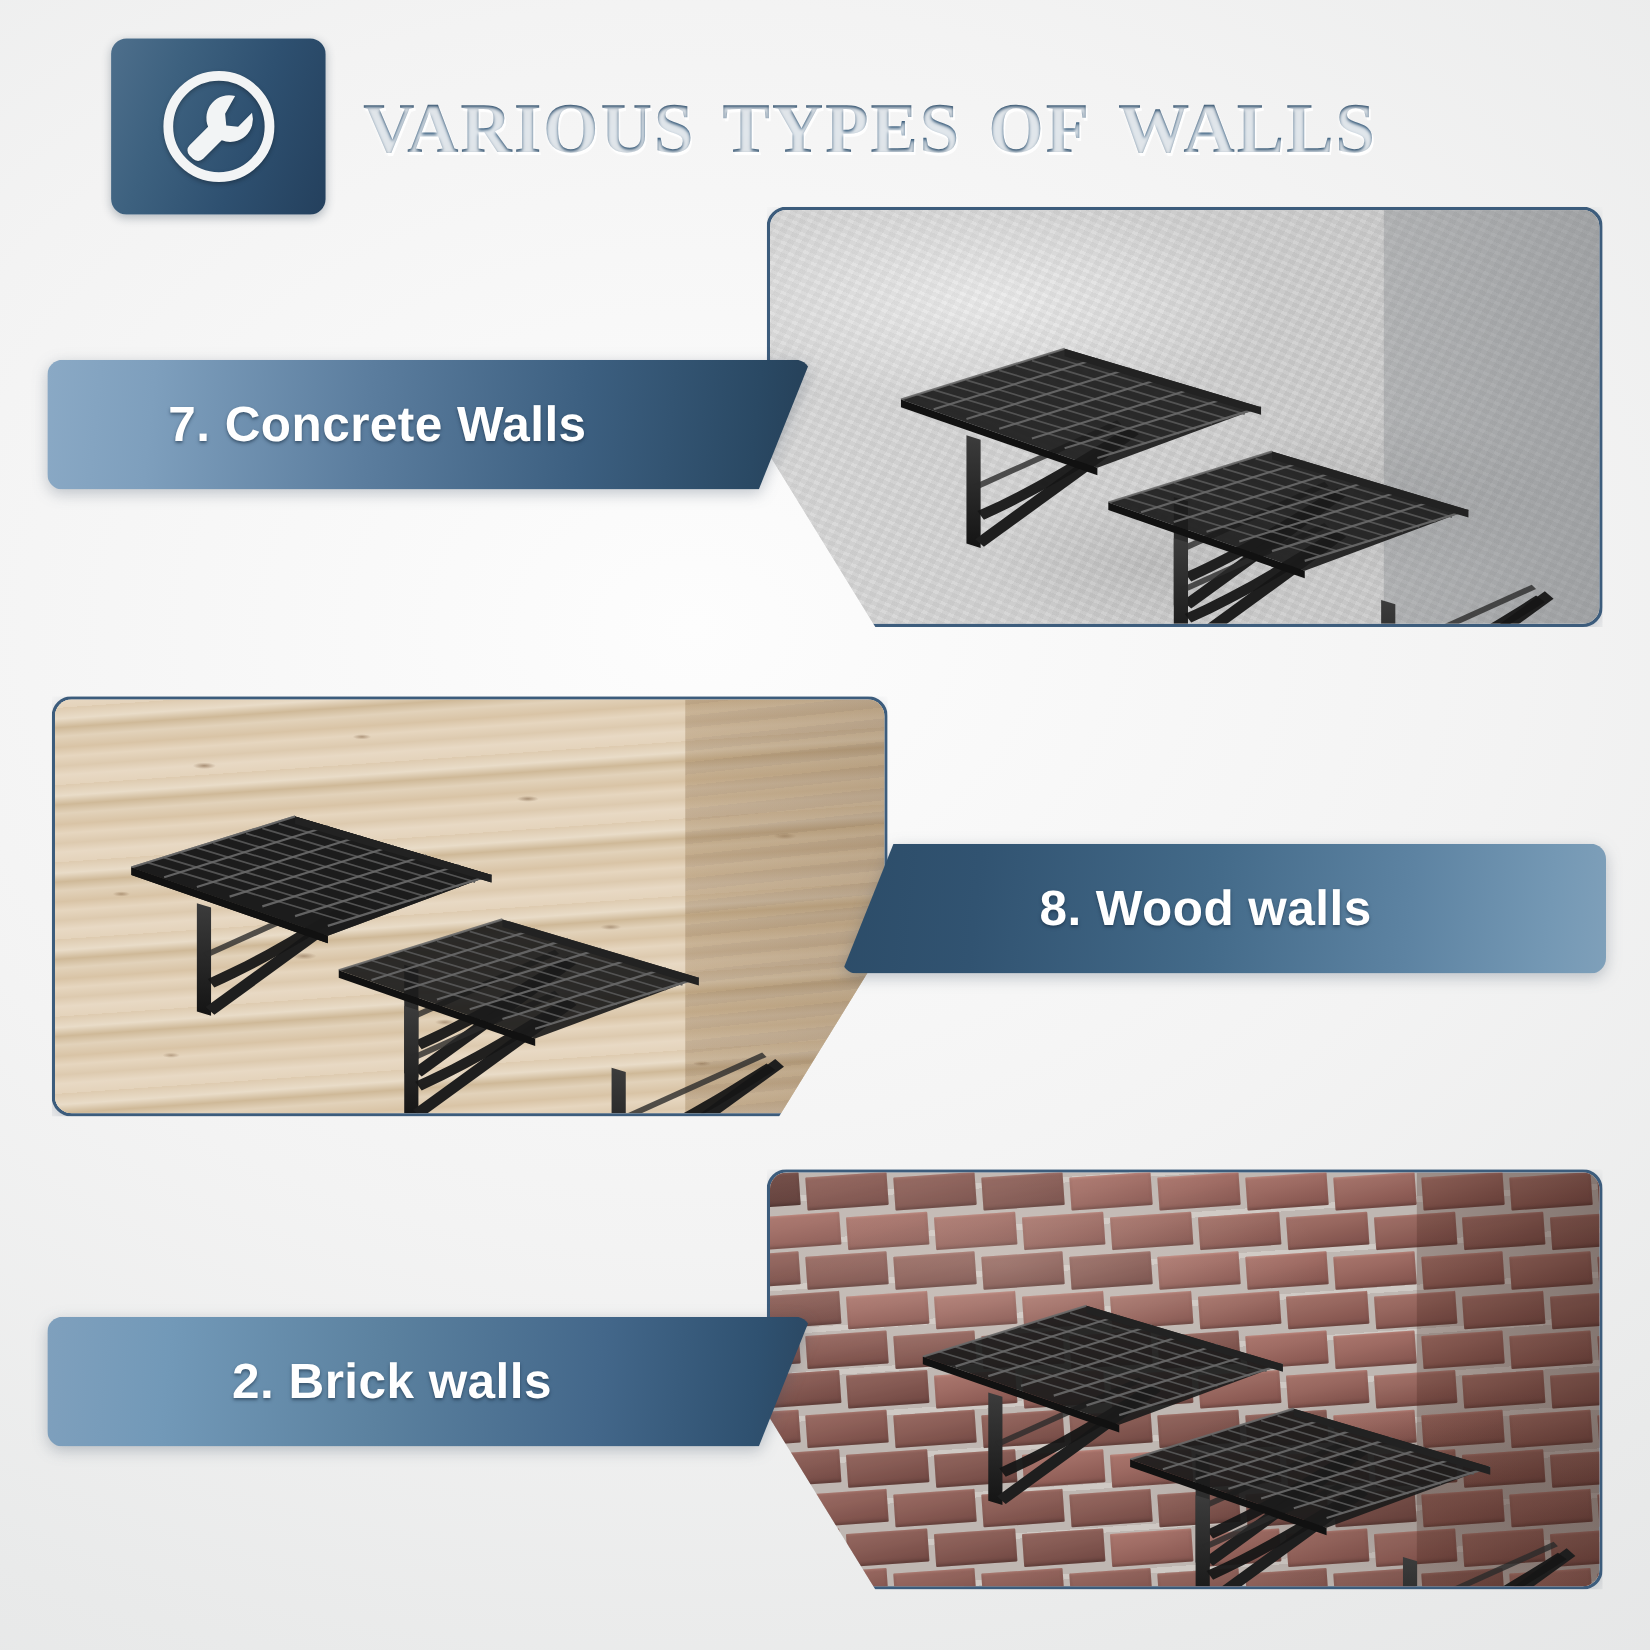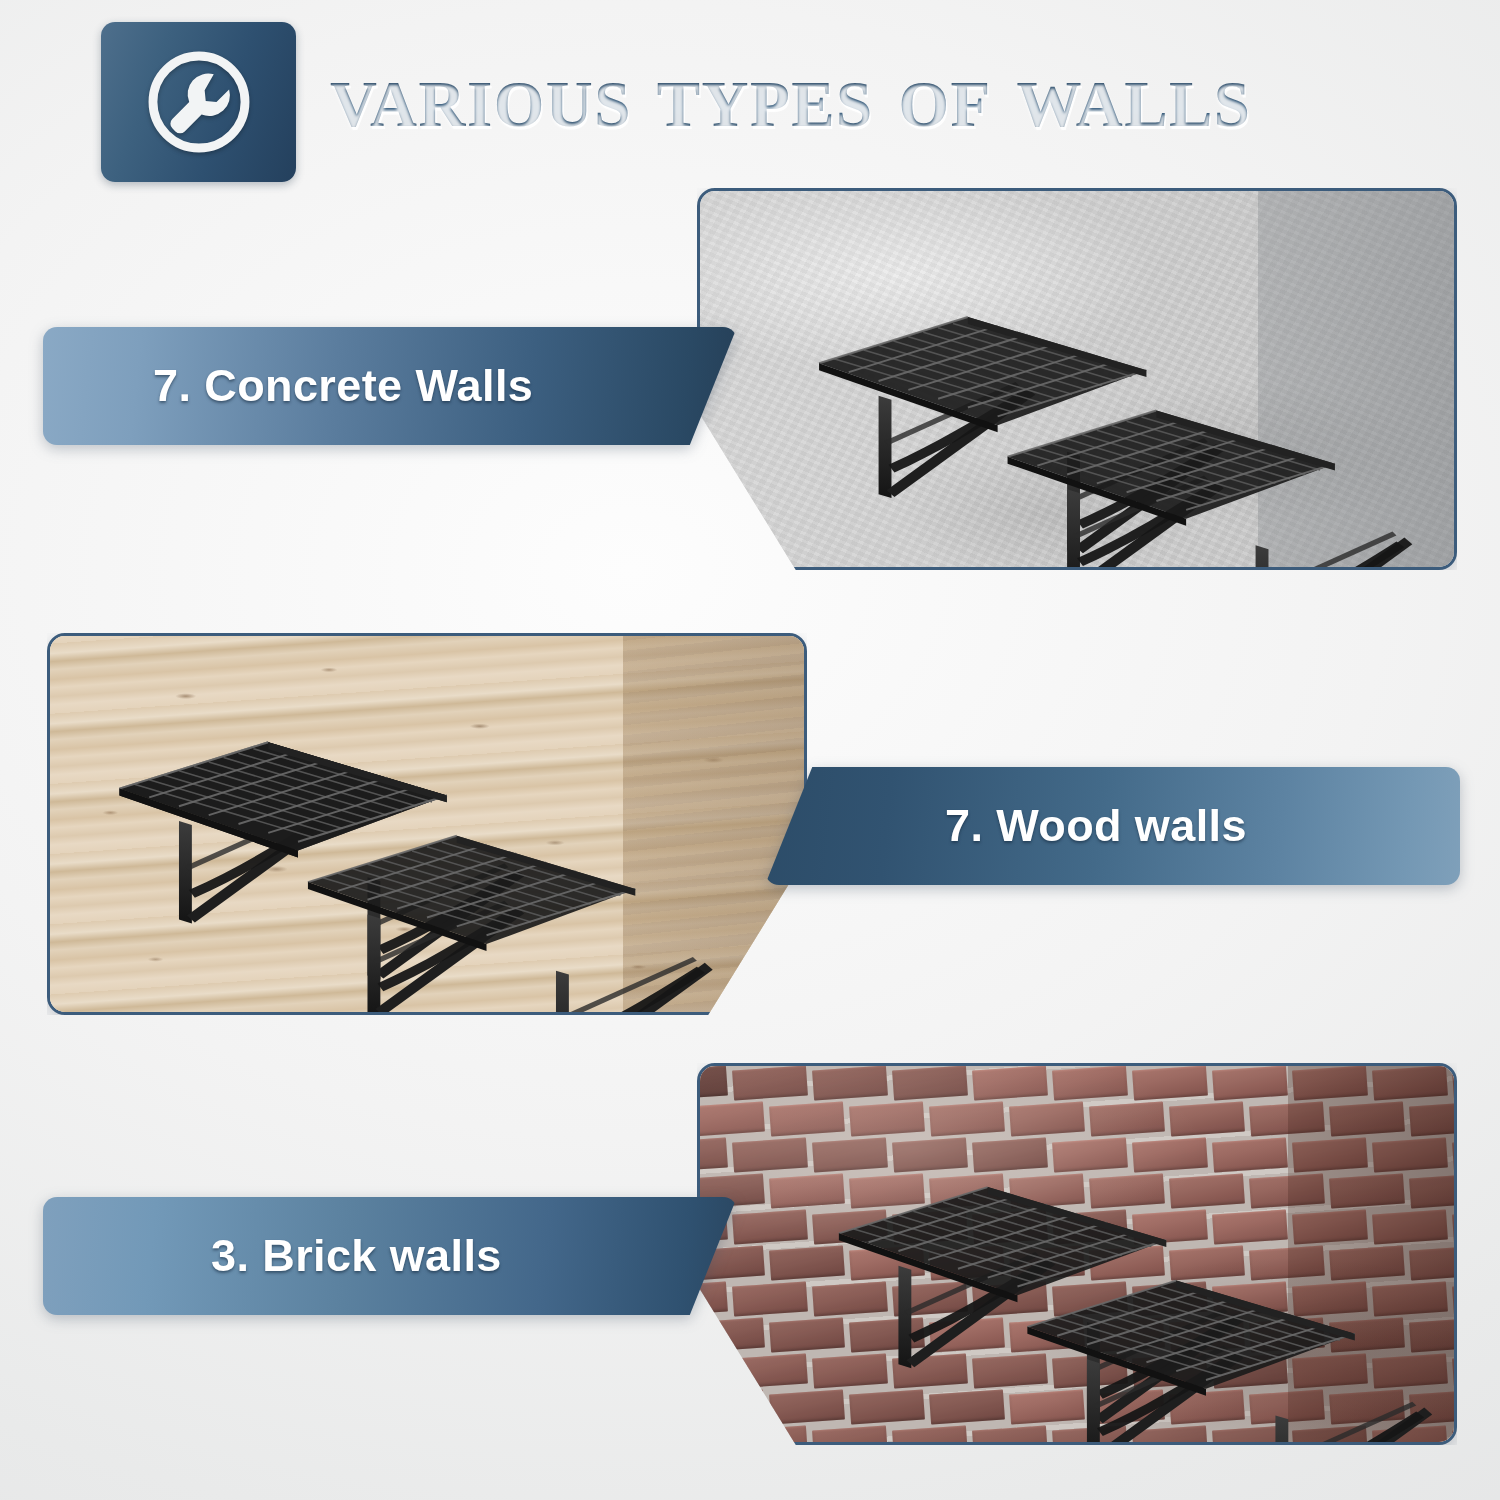--- a/index.html
+++ b/index.html
@@ -5,21 +5,21 @@
   * { margin:0; padding:0; box-sizing:border-box; }
   html,body { width:1500px; height:1500px; }
   body {
     font-family:"Liberation Sans", sans-serif;
     background:
       radial-gradient(ellipse 120% 90% at 42% 38%, #fdfdfd 0%, #f3f3f3 42%, #e9eaea 72%, #e2e3e4 100%);
     position:relative; overflow:hidden;
   }
 
   
-  .header { position:absolute; left:0; top:0; width:1500px; height:200px; }
+  .header { position:absolute; left:0; top:13px; width:1500px; height:200px; }
 
   .logo-badge {
     position:absolute; left:101px; top:22px; width:195px; height:160px;
     border-radius:14px;
     background:linear-gradient(110deg,#4e6f8c 0%,#3d617f 28%,#2e5070 62%,#24405d 100%);
     box-shadow:0 3px 9px rgba(30,50,70,.30);
     display:flex; align-items:center; justify-content:center;
   }
   .logo-badge svg { display:block; filter:drop-shadow(0 2px 2px rgba(0,0,0,.28)); }
 
@@ -318,21 +318,21 @@
           <use href="#bracketA" x="250" y="145"></use>
           <use href="#shelfA"></use>
         </g>
       </svg>
     </div>
   </div>
 </div>
 
 <div class="banner" id="banner-2">
   <div class="bn-bg"></div>
-  <span class="bn-label">7. Wood walls</span>
+  <span class="bn-label">8. Wood walls</span>
 </div>
 
 <div class="panel" id="panel-brick">
   <div class="scene">
     <div class="wall-brick">
       <div class="brick-grid" id="brick-grid">
           <div class="brick" style="left:-10px;top:-34px;width:74px;transform:rotate(-4deg);filter:brightness(0.84);"></div>
           <div class="brick" style="left:70px;top:-34px;width:74px;transform:rotate(-4deg);filter:brightness(1.00);"></div>
           <div class="brick" style="left:150px;top:-34px;width:74px;transform:rotate(-4deg);filter:brightness(0.99);"></div>
           <div class="brick" style="left:230px;top:-34px;width:74px;transform:rotate(-4deg);filter:brightness(0.98);"></div>
@@ -474,14 +474,14 @@
           <use href="#bracketA" x="250" y="145"></use>
           <use href="#shelfA"></use>
         </g>
       </svg>
     </div>
   </div>
 </div>
 
 <div class="banner" id="banner-3">
   <div class="bn-bg"></div>
-  <span class="bn-label">3. Brick walls</span>
+  <span class="bn-label">2. Brick walls</span>
 </div>
 
 </body></html>

